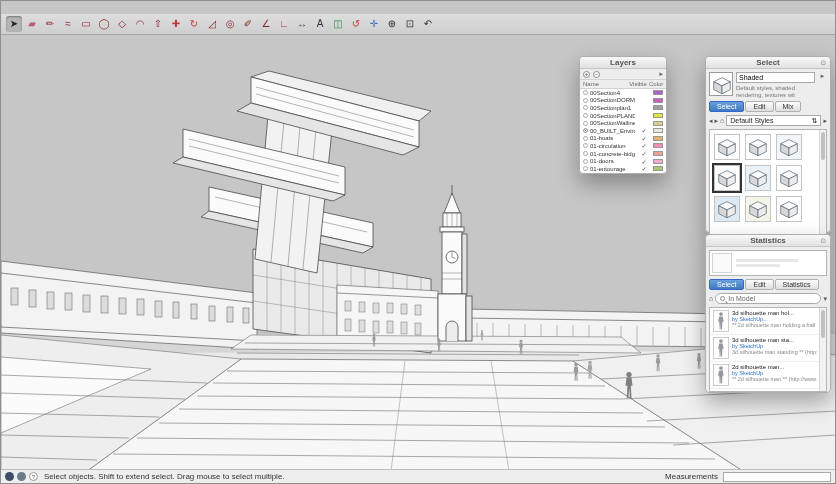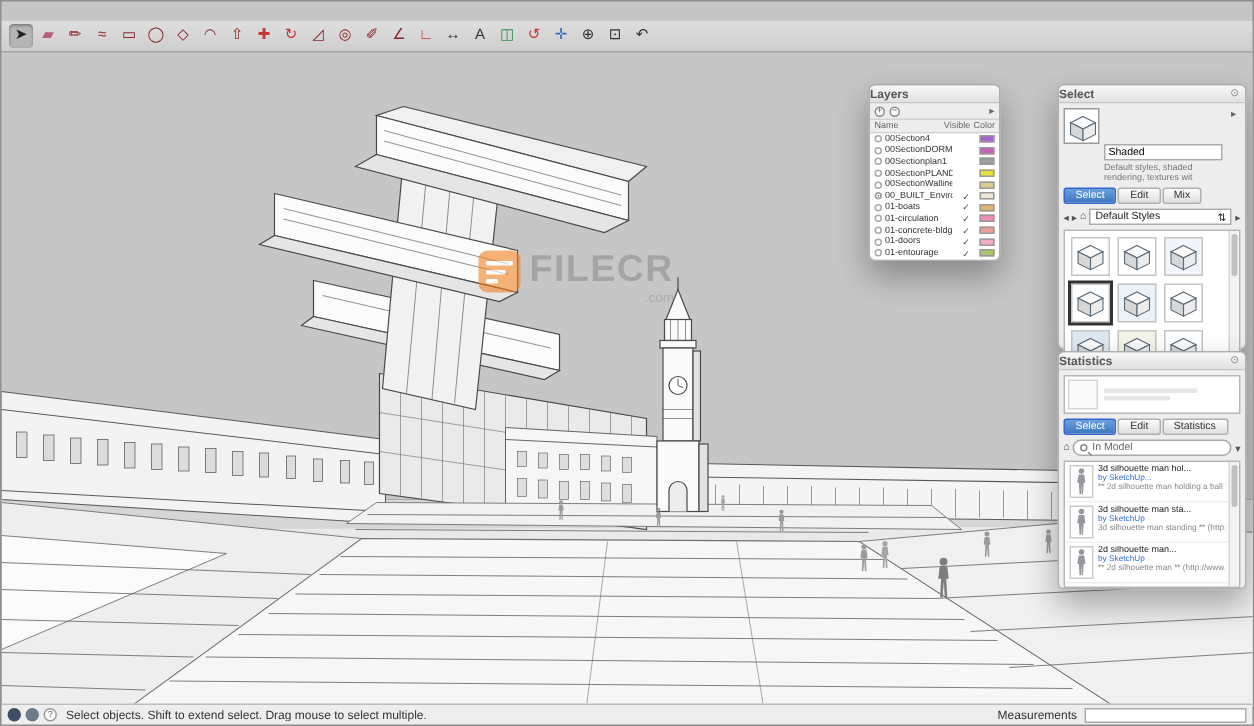--- a/index.html
+++ b/index.html
@@ -25,21 +25,21 @@
   .watermark{position:absolute;left:318px;top:166px;display:flex;align-items:flex-start;gap:6px;opacity:.6;z-index:5;}
   .wm-icon{width:28px;height:28px;border-radius:6px;background:#f08223;display:flex;flex-direction:column;justify-content:center;gap:3px;padding:0 5px;}
   .wm-icon i{display:block;height:3px;background:#fff;border-radius:1px;}
   .wm-icon i:nth-child(2){width:70%;}
   .wm-icon i:nth-child(3){width:45%;}
   .wm-name{font-size:25px;font-weight:bold;color:#8f8f8f;letter-spacing:1px;line-height:1;}
   .wm-domain{display:block;text-align:right;font-size:9px;color:#9b9b9b;margin-top:1px;}
 
   
   .panel{position:absolute;background:rgba(238,238,238,.97);border:1px solid #aeaeae;border-radius:4px;box-shadow:0 10px 22px rgba(0,0,0,.32);z-index:20;}
-  .ptitle{height:12px;line-height:12px;font-size:8px;font-weight:bold;color:#555;background:linear-gradient(#f8f8f8,#e1e1e1);border-bottom:1px solid #c5c5c5;border-radius:4px 4px 0 0;position:relative;}
+  .ptitle{height:12px;line-height:12px;text-align:center;font-size:8px;font-weight:bold;color:#555;background:linear-gradient(#f8f8f8,#e1e1e1);border-bottom:1px solid #c5c5c5;border-radius:4px 4px 0 0;position:relative;}
   .ptitle .pin{position:absolute;right:4px;top:0;font-size:7px;color:#888;font-weight:normal;}
   .ptabs{display:flex;gap:1px;padding:0 3px 3px;}
   .ptab{padding:1px 7px;font-size:7px;color:#333;background:linear-gradient(#fdfdfd,#dedede);border:1px solid #b0b0b0;border-radius:2px;}
   .ptab.active{background:linear-gradient(#6aa0dc,#3f78bf);color:#fff;border-color:#3366cc;}
   .scrollbar{position:absolute;right:0;top:0;bottom:0;width:7px;background:#f2f2f2;border-left:1px solid #d7d7d7;}
   .scroll-thumb{position:absolute;left:1px;right:1px;top:2px;height:28px;background:#c1c1c1;border-radius:3px;}
 
   
   #layers{left:578px;top:55px;width:88px;height:118px;}
   .lctrl{display:flex;align-items:center;height:11px;padding:0 3px;border-bottom:1px solid #d2d2d2;gap:3px;}
@@ -55,21 +55,21 @@
   .lradio{width:5px;height:5px;border:1px solid #a8a8a8;border-radius:50%;margin-right:2px;background:#fff;flex:0 0 auto;}
   .lradio.on{background:#4a4a4a;box-shadow:inset 0 0 0 1px #fff;}
   .lname{flex:1;white-space:nowrap;overflow:hidden;}
   .lvis{width:18px;text-align:center;color:#444;font-size:6px;flex:0 0 auto;}
   .lcolor{width:10px;height:5px;border:0.5px solid #999;flex:0 0 auto;}
 
   
   #styles{left:704px;top:55px;width:126px;height:177px;font-size:7px;}
   .sp-top{display:flex;padding:3px;gap:3px;}
   .sp-thumb{width:24px;height:24px;background:#fff;border:1px solid #9a9a9a;flex:0 0 auto;}
-  .sp-info{flex:1;min-width:0;margin-top:24px;}
+  .sp-info{flex:1;min-width:0;}
   .sp-name{height:11px;border:1px solid #aaa;background:#fff;font-size:7px;padding:0 2px;width:100%;display:block;}
   .sp-desc{font-size:6px;color:#777;line-height:6.5px;margin-top:2px;height:13px;overflow:hidden;}
   .sp-detail{width:9px;color:#666;font-size:7px;text-align:center;}
   .sp-nav{display:flex;align-items:center;gap:2px;padding:0 3px 3px;font-size:7px;color:#555;}
   .sp-select{flex:1;height:11px;background:#fff;border:1px solid #aaa;display:flex;align-items:center;justify-content:space-between;padding:0 3px;font-size:7px;color:#222;}
   .sp-gridwrap{position:relative;margin:0 3px 3px;background:#fff;border:1px solid #b5b5b5;height:109px;overflow:hidden;}
   .sp-grid{display:grid;grid-template-columns:repeat(3,26px);gap:5px;padding:4px;}
   .sthumb{width:26px;height:26px;border:1px solid #c4c4c4;background:#fff;display:flex;align-items:center;justify-content:center;}
   .sthumb.selected{outline:2px solid #333;}
 
@@ -308,31 +308,20 @@
         <use href="#fig" transform="translate(520,313) scale(0.68)" fill="#9b9b9b"></use>
         <use href="#fig" transform="translate(575,338) scale(0.85)" fill="#9b9b9b"></use>
         <use href="#fig" transform="translate(589,336) scale(0.85)" fill="#a5a5a5"></use>
         <use href="#fig" transform="translate(628,352) scale(1.25)" fill="#7e7e7e"></use>
         <use href="#fig" transform="translate(657,329) scale(0.8)" fill="#9b9b9b"></use>
         <use href="#fig" transform="translate(698,327) scale(0.75)" fill="#9b9b9b"></use>
       </g>
     </svg>
   </div>
 
-  <div class="watermark">
-    <span class="wm-icon">
-        <i></i>
-        <i></i>
-        <i></i>
-      </span>
-    <span class="wm-text">
-      <span class="wm-name">FILECR</span>
-      <span class="wm-domain">.com</span>
-    </span>
-  </div>
 
   <div class="panel" id="layers">
     <div class="ptitle">Layers</div>
     <div class="lctrl">
       <span class="circ-btn">+</span>
       <span class="circ-btn">−</span>
       <span class="spacer"></span>
       <span class="detail">▸</span>
     </div>
     <div class="lhead">

